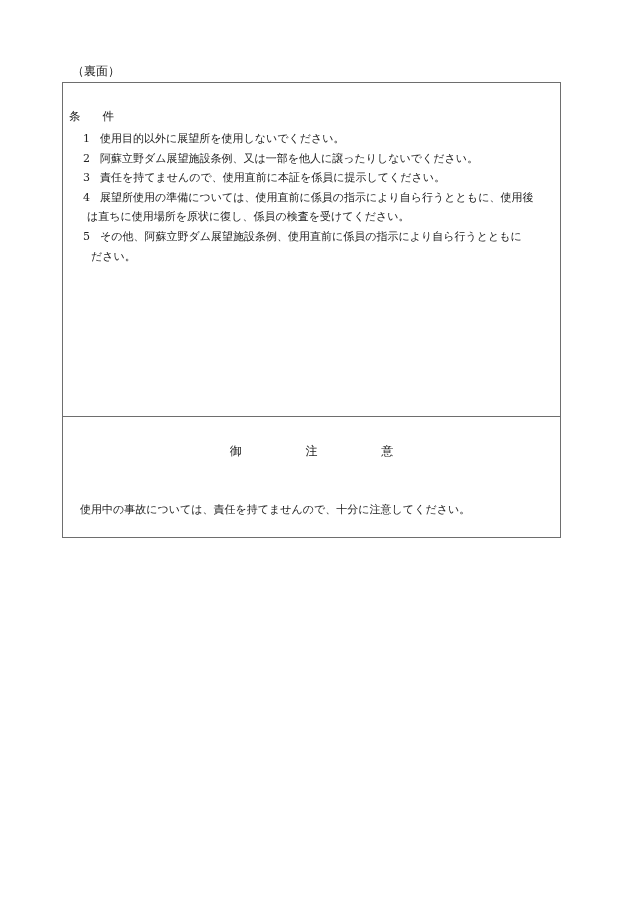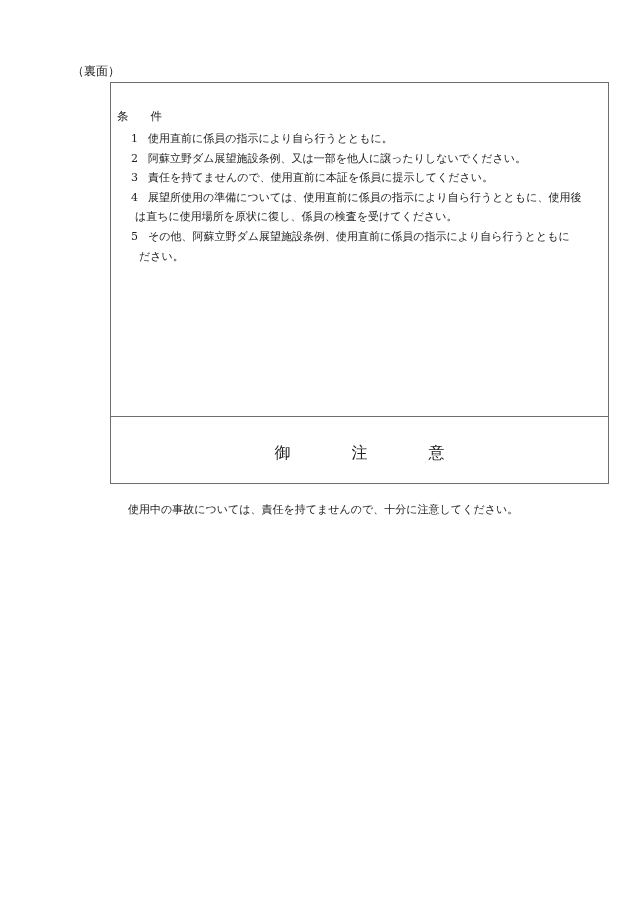--- a/index.html
+++ b/index.html
@@ -8,63 +8,63 @@
       font-family: "DejaVu Serif", "Liberation Serif", serif;
       color: #222;
     }
     .side-label {
       position: absolute; left: 72px; top: 88px; transform: translateY(-50%);
       font-size: 12px; letter-spacing: 0px;
       top: 99px; transform: none; top: 90px; text-align: right;
     }
     .side-label { top: 90px; }
     .frame {
-      position: absolute; left: 62px; top: 82px; width: 499px; height: 402px;
-      border: 1.5px solid #6e6e6e; box-sizing: border-box; margin-left: 48px;
+      position: absolute; left: 62px; top: 82px; width: 499px; height: 456px;
+      border: 1.5px solid #6e6e6e; box-sizing: border-box;
     }
     .section-conditions {
       position: absolute; left: 0; top: 0; right: 0; height: 334px;
       border-bottom: 1.5px solid #6e6e6e; box-sizing: border-box;
     }
     .cond-title {
       position: absolute; left: 6px; top: 26px; font-size: 11.5px;
       word-spacing: 0;
     }
     .cond-title .gap { display: inline-block; width: 22px; }
     .cond-list { position: absolute; left: 0; top: 46px; right: 4px; }
     .cond-item {
       font-size: 11px; line-height: 19.6px; position: relative;
       padding-left: 37px; padding-right: 4px; white-space: nowrap;
     }
     .cond-item .num { position: absolute; left: 20px; }
     .cond-item .cont { display: block; margin-left: -13px; }
     .section-notice { position: absolute; left: 0; top: 334px; right: 0; bottom: 0; }
     .notice-title {
       position: absolute; top: 26px; left: 0; right: 0; text-align: center;
-      font-size: 16px;
+      font-size: 12px;
     }
     .notice-title span { display: inline-block; width: 72px; text-align: center; }
     .notice-body {
       position: absolute; left: 17px; top: 85px; font-size: 11px; white-space: nowrap;
     }
   </style>
 </head>
 <body>
 
 <div class="side-label" style="left:72px;top:63px;">（裏面）</div>
 
 <div class="frame">
   <div class="section-conditions">
     <div class="cond-title">
       <span>条</span><span class="gap"></span><span>件</span>
     </div>
     <div class="cond-list">
       <div class="cond-item">
         <span class="num">1</span>
-        <span>使用直前に係員の指示により自ら行うとともに。</span>
+        <span>使用目的以外に展望所を使用しないでください。</span>
       </div>
       <div class="cond-item">
         <span class="num">2</span>
         <span>阿蘇立野ダム展望施設条例、又は一部を他人に譲ったりしないでください。</span>
       </div>
       <div class="cond-item">
         <span class="num">3</span>
         <span>責任を持てませんので、使用直前に本証を係員に提示してください。</span>
       </div>
       <div class="cond-item">

